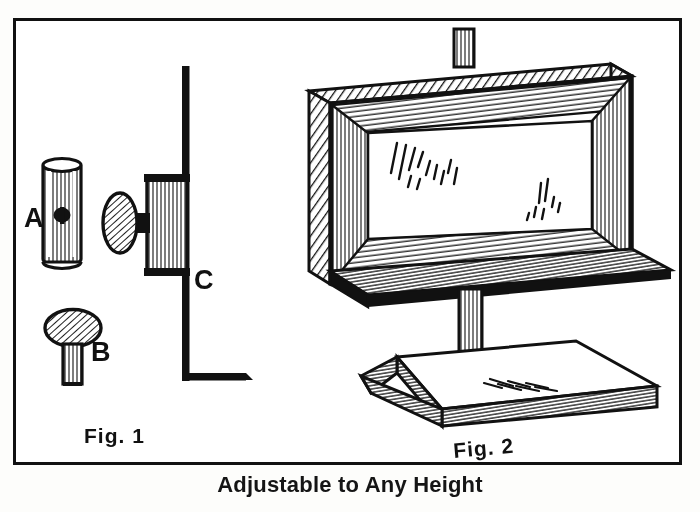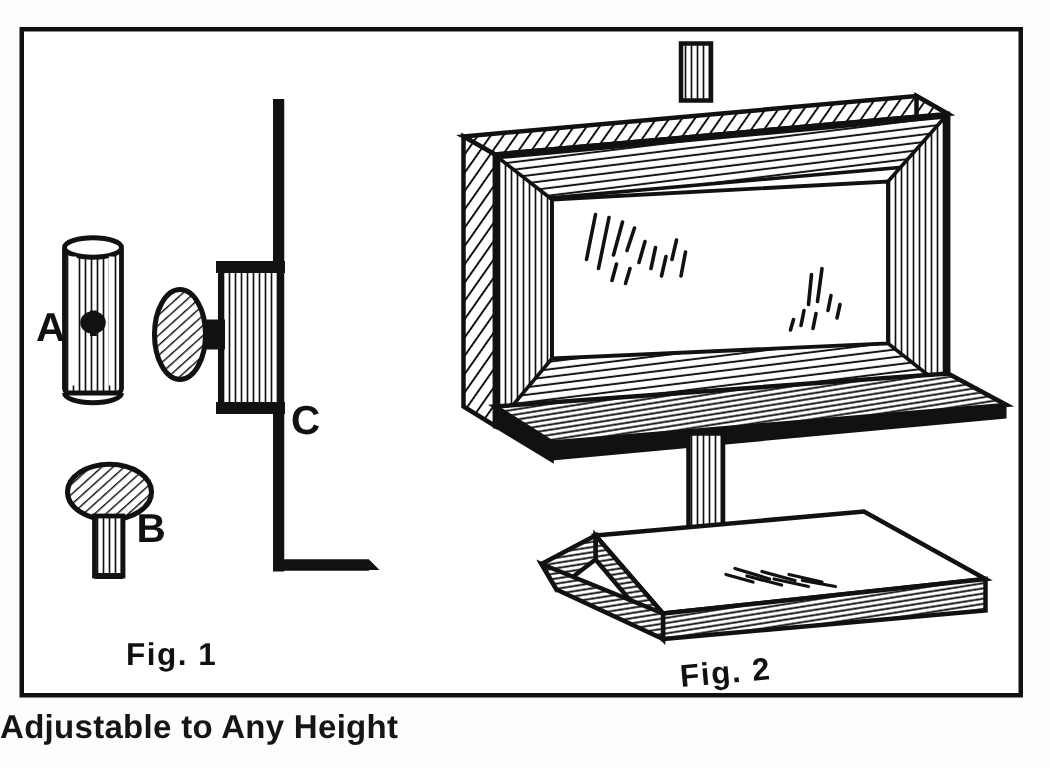--- a/index.html
+++ b/index.html
@@ -32,21 +32,21 @@
   #figure-svg {
     position: absolute;
     left: 0;
     top: 0;
   }
   #caption {
     position: absolute;
     left: 0;
     top: 472px;
     width: 700px;
-    text-align: left;
+    text-align: center;
     font-family: "Liberation Sans", sans-serif;
     font-size: 22px;
     font-weight: bold;
     letter-spacing: 0.2px;
     color: #151515;
   }
   .lbl {
     font-family: "Liberation Sans", sans-serif;
     font-weight: bold;
     fill: #111111;

